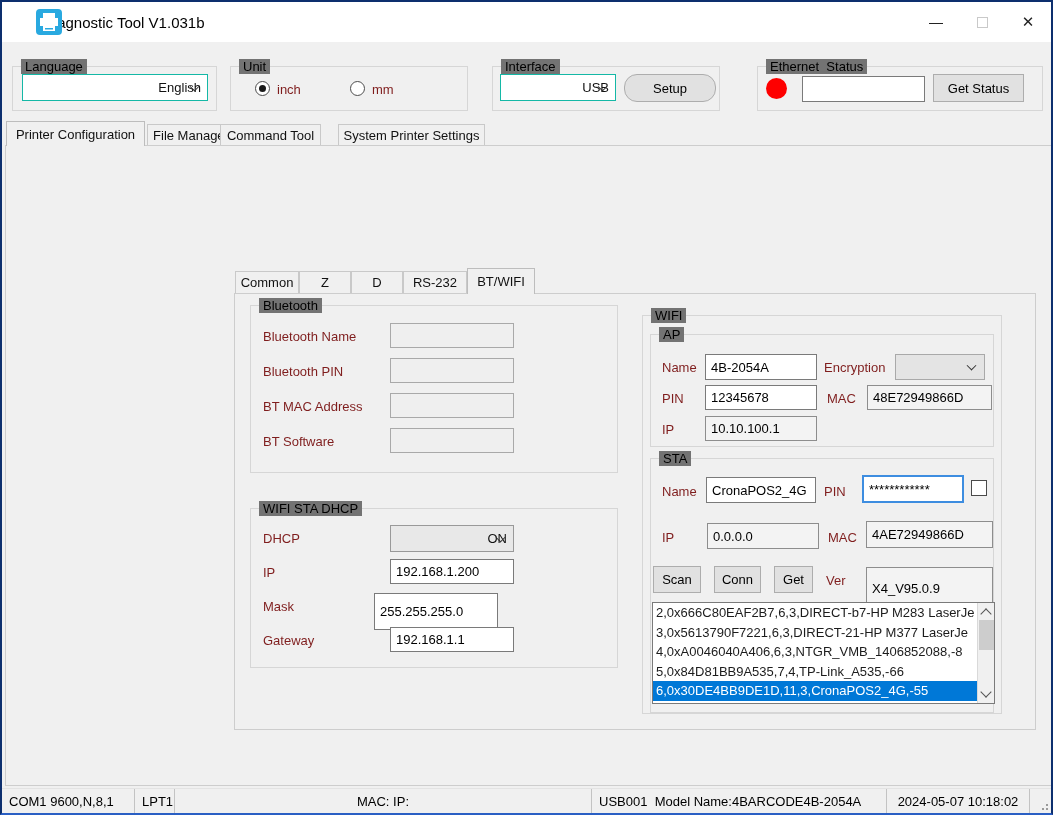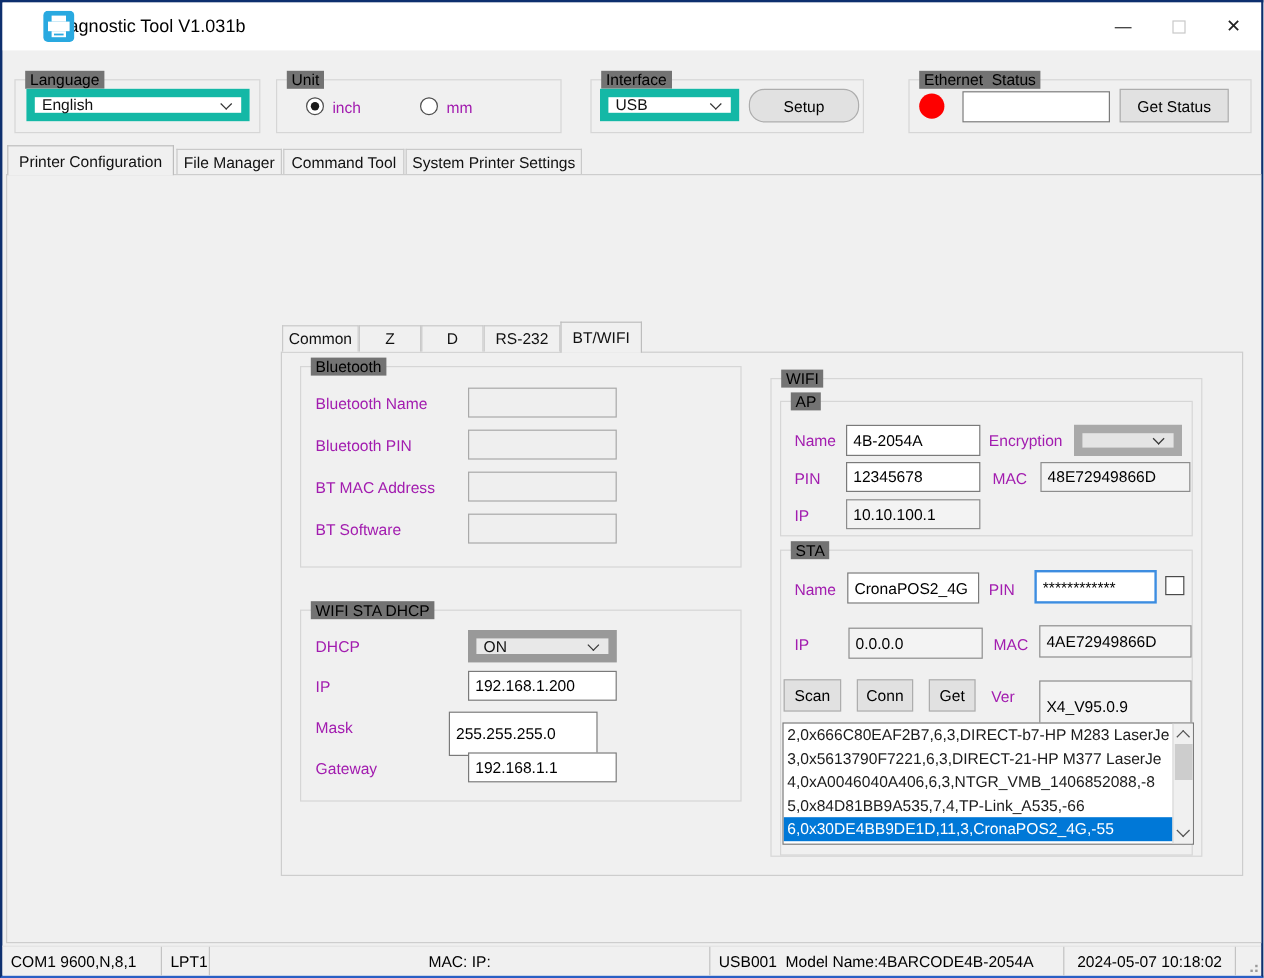--- a/index.html
+++ b/index.html
@@ -18,25 +18,25 @@
   .max-box{width:11px;height:11px;border:1px solid #c9c9c9;}
   
   .gb{position:absolute;border:1px solid #d6d6d6;}
   .gb-legend{position:absolute;top:-8px;left:8px;background:#737373;padding:0 4px;white-space:pre;color:#000;}
   
   .btn{position:absolute;background:#e1e1e1;border:1px solid #adadad;display:flex;align-items:center;justify-content:center;color:#000;cursor:default;}
   .inp{position:absolute;background:#ffffff;border:1px solid #7a7a7a;font-family:inherit;font-size:13px;color:#000;padding:0 5px;}
   .inp-ro{background:#f3f3f3;border:1px solid #8d8d8d;}
   .inp-dis{background:#efefef;border:1px solid #a9a9a9;}
   .inp-focus{border:2px solid #3d8de0;}
-  .combo{position:absolute;border:7px solid #14b8a6;background:#fff;display:flex;align-items:center;padding:4px 6px;}
+  .combo{position:absolute;border:1px solid #14b8a6;background:#fff;display:flex;align-items:center;padding:4px 6px;justify-content:flex-end;}
   .combo.gray{background:#e8e8e8;border-color:#999;}
   .combo.dis{background:#e4e4e4;border-color:#a9a9a9;}
   .chev{position:absolute;right:9px;top:50%;width:7px;height:7px;border-right:1.6px solid #333;border-bottom:1.6px solid #333;transform:translateY(-70%) rotate(45deg);}
-  .lbl{position:absolute;color:#a21caf;white-space:pre;}
+  .lbl{position:absolute;color:#7f1d1d;white-space:pre;}
   
   .tab{position:absolute;height:22px;top:122px;background:#f0f0f0;border:1px solid #c9c9c9;border-bottom:none;display:flex;align-items:center;justify-content:center;}
   .tab.active{top:119px;height:25px;z-index:3;border-color:#bdbdbd;}
   .page{position:absolute;left:3px;top:143px;width:1047px;height:641px;border:1px solid #cdcdcd;background:#f0f0f0;z-index:1;}
   
   .subtab{position:absolute;height:22px;top:269px;background:#f0f0f0;border:1px solid #c9c9c9;border-bottom:none;display:flex;align-items:center;justify-content:center;z-index:2;}
   .subtab.active{top:266px;height:26px;z-index:4;border-color:#bdbdbd;}
   .subpage{position:absolute;left:232px;top:291px;width:802px;height:437px;border:1px solid #cdcdcd;background:#f0f0f0;z-index:1;}
   
   .radio{position:absolute;width:15px;height:15px;border:1px solid #4d4d4d;border-radius:50%;background:#fff;}
@@ -111,21 +111,21 @@
 
   <div class="gb" style="left:755px;top:64px;width:286px;height:45px;">
     <span class="gb-legend">Ethernet  Status</span>
   </div>
   <span class="ind" style="left:764px;top:76px;"></span>
   <input class="inp" style="left: 800px; top: 74px; width: 123px; height: 26px;" readonly="" value="">
   <div class="btn" style="left:931px;top:72px;width:91px;height:28px;">Get Status</div>
 
   <div class="tab active" style="left:4px;width:139px;">Printer Configuration</div>
   <div class="tab" style="left:145px;width:88px;">File Manager</div>
-  <div class="tab" style="left:234px;width:101px;">Command Tool</div>
+  <div class="tab" style="left:218px;width:101px;">Command Tool</div>
   <div class="tab" style="left:336px;width:147px;">System Printer Settings</div>
   <div class="page"></div>
 
   <div class="gb" style="left:17px;top:153px;width:192px;height:621px;">
     <span class="gb-legend">Printer  Function</span>
   </div>
   <div class="btn" style="left:26px;top:181px;width:174px;height:37px;">Calibrate Sensor</div>
   <div class="btn" style="left:26px;top:235px;width:174px;height:37px;">Ethernet Setup</div>
   <div class="btn" style="left:26px;top:288px;width:174px;height:37px;">RTC Setup</div>
   <div class="btn" style="left:26px;top:342px;width:174px;height:37px;">Factory Default</div>

